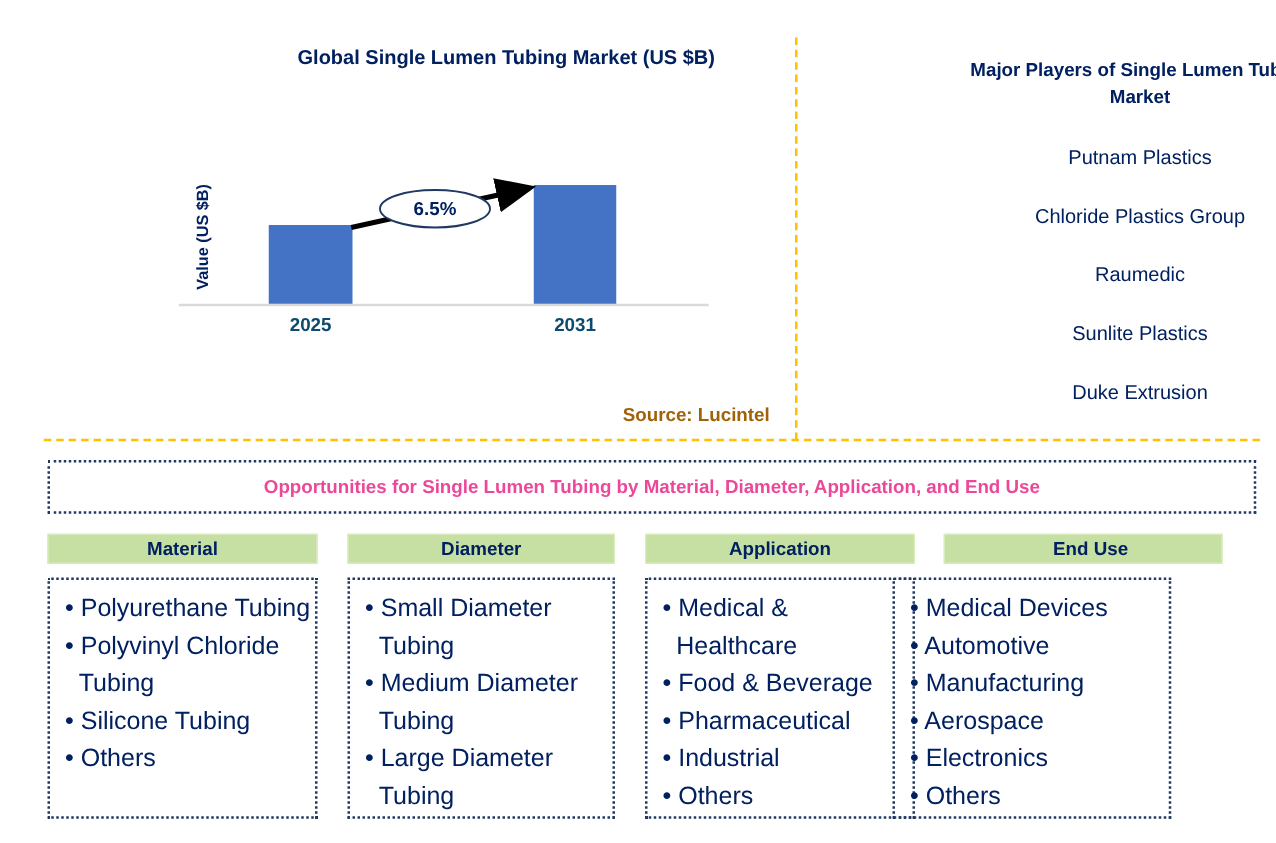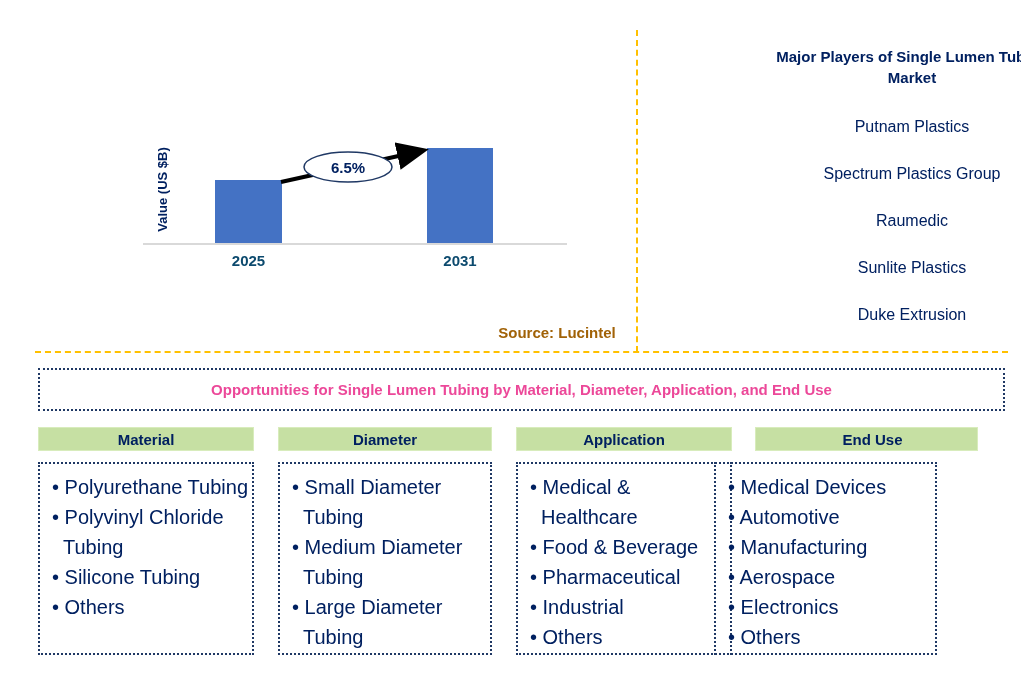--- a/index.html
+++ b/index.html
@@ -56,20 +56,21 @@
   .hc3{left:755px;width:223px;padding-left:12px;} .lc3{left:714px;width:223px;}
   .item{color:#002060;font-size:20px;line-height:30px;padding-left:17px;text-indent:-11px;
         white-space:pre-line;}
   .item::before{content:"• ";}
 </style>
 </head>
 <body>
 
 <div class="canvas">
 
+  <div class="chart-title">Global Single Lumen Tubing Market (US $B)</div>
 
   <div class="y-axis-label-wrap">
     <span class="y-axis-label">Value (US $B)</span>
   </div>
 
   <div class="axis-line"></div>
 
   <div class="bar bar-2025" style="height: 63px; background: rgb(68, 114, 196);"></div>
   <div class="bar bar-2031" style="height: 95px; background: rgb(68, 114, 196);"></div>
 
@@ -88,21 +89,21 @@
   <div class="x-label x-label-2031">2031</div>
 
   <div class="source-note">Source: Lucintel</div>
 
   <div class="v-divider"></div>
   <div class="h-divider"></div>
 
   <div class="players-panel">
     <div class="players-title">Major Players of Single Lumen Tubing Market</div>
     <div class="player">Putnam Plastics</div>
-    <div class="player">Spectrum Plastics Group</div>
+    <div class="player">Chloride Plastics Group</div>
     <div class="player">Raumedic</div>
     <div class="player">Sunlite Plastics</div>
     <div class="player">Duke Extrusion</div>
   </div>
 
   <div class="opp-box">
     <div class="opp-title">Opportunities for Single Lumen Tubing by Material, Diameter, Application, and End Use</div>
   </div>
 
   <div class="col-header hc0">Material</div>

